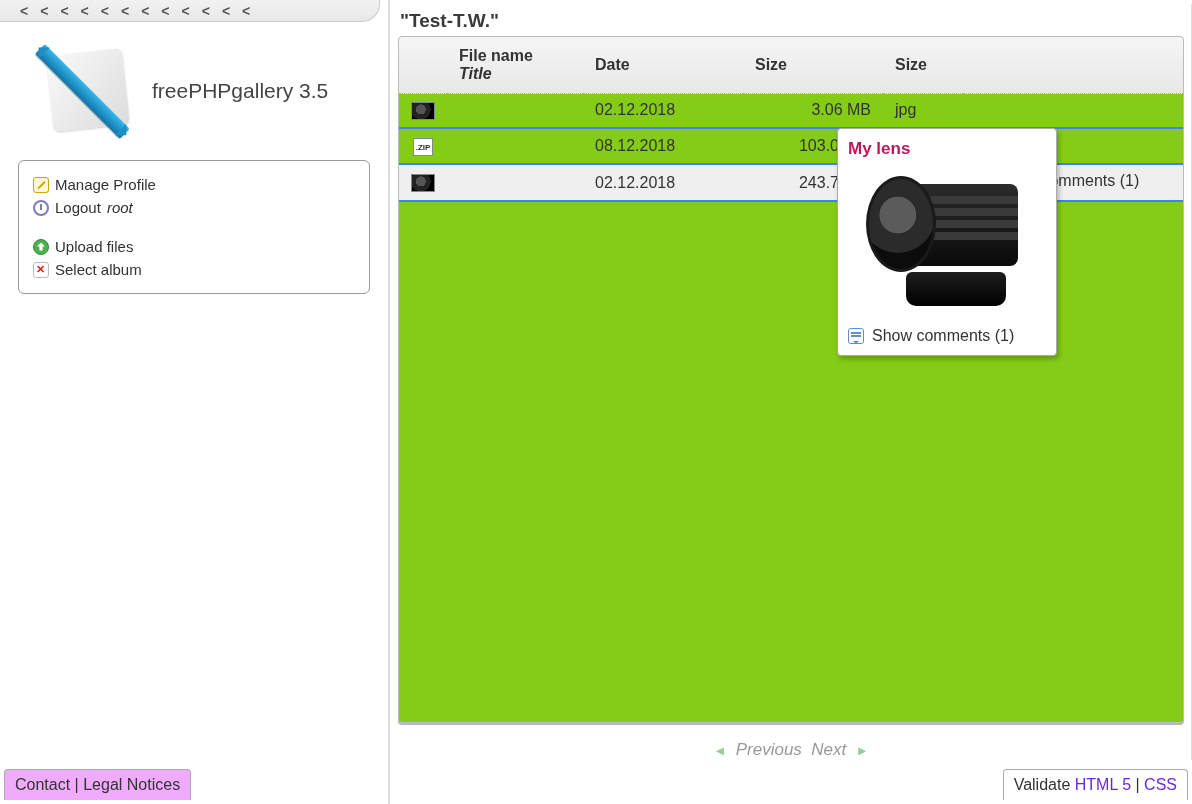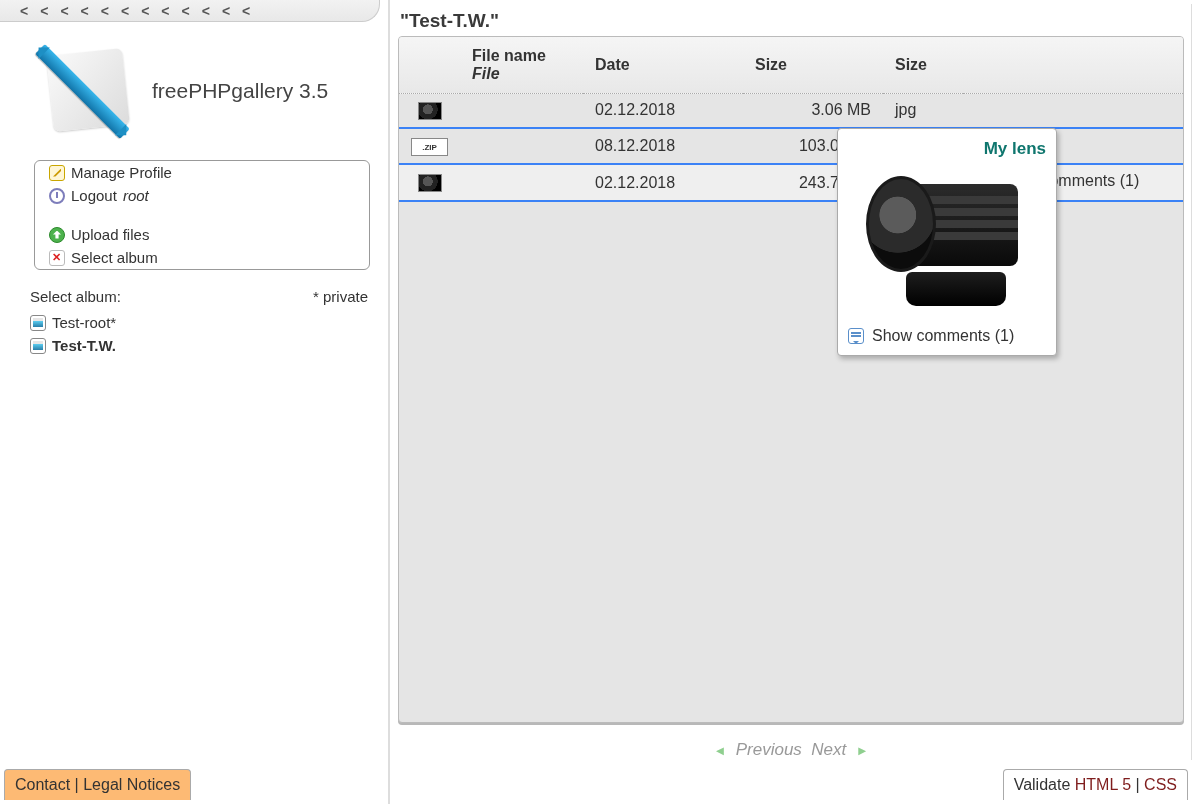--- a/index.html
+++ b/index.html
@@ -83,24 +83,24 @@
   .logo .ruler::after {
     content:"";
     position:absolute;
     width:0;height:0;
     border:8px solid transparent;
   }
   .logo .ruler::before { left:-10px; top:-1px; border-right-color:#1d8fc4; }
   .logo .ruler::after  { right:-10px; top:-1px; border-left-color:#1d8fc4; }
 
   .panel {
-    margin: 0 18px 18px 34px;
+    margin: 0 18px 18px 18px;
     border: 1px solid #999;
     border-radius: 6px;
-    padding: 0 14px;
+    padding: 12px 14px;
   }
   .panel-row {
     display: flex;
     align-items: center;
     gap: 6px;
     padding: 3px 0;
     cursor: pointer;
     color: #333;
   }
   .panel-row .lbl { }
@@ -144,21 +144,21 @@
 
   .sidebar-bottom {
     position:absolute;
     left:4px; bottom:4px;
     border:1px solid #aaa;
     border-radius:4px 4px 0 0;
     border-bottom:none;
     padding:6px 10px 6px 10px;
     font-size:16px;
     color:#333;
-    background:#fdba74;
+    background:#f0abfc;
   }
   .sidebar-bottom a { color:#333; text-decoration:none; }
 
   
   .main {
     flex:1;
     height:100%;
     position:relative;
     border-left:1px solid #ddd;
   }
@@ -173,21 +173,21 @@
   }
   .files-count {
     font-size: 19px;
     font-weight: bold;
     color:#3a3a3a;
     margin: 0 0 8px 2px;
   }
   .table-wrap {
     border:1px solid #bbb;
     border-radius:4px;
-    background:#e5e5e5;
+    background:#84cc16;
     overflow:hidden;
     box-shadow: 0 2px 0 #b8b8b8;
   }
   table.files {
     width:100%;
     border-collapse: collapse;
   }
   table.files thead th {
     background: linear-gradient(#f5f5f5,#e8e8e8);
     text-align:left;
@@ -206,21 +206,21 @@
     color:#333;
     border-bottom:2px solid #3b82f6;
     vertical-align: middle;
   }
   table.files tbody tr.active td { background:#efefef; }
   .thumb16 {
     width:24px;height:18px;border:1px solid #888;display:inline-block;background:#ddd;vertical-align:middle;
   }
   .thumb-lens { background: radial-gradient(circle at 40% 40%, #555 0 30%, #222 31% 60%, #000 61% 100%); }
   .zip-icn {
-    width:37px;height:18px;border:1px solid #888;display:inline-flex;align-items:center;justify-content:center;font-size:8px;font-weight:bold;background:#fff;
+    width:20px;height:18px;border:1px solid #888;display:inline-flex;align-items:center;justify-content:center;font-size:8px;font-weight:bold;background:#fff;
   }
   .col-thumb{width:48px;text-align:center;}
   .col-date{width:160px;}
   .col-size{width:140px;text-align:right;padding-right:30px;}
   .col-type{width:80px;}
   .col-actions{width:220px;}
   .show-comments {
     display:inline-flex;align-items:center;gap:6px;color:#333;cursor:pointer;
   }
 
@@ -230,21 +230,21 @@
     left:447px; top:128px;
     width:220px;
     background:#fff;
     border:1px solid #aaa;
     border-radius:4px;
     box-shadow:2px 3px 5px rgba(0,0,0,.25);
     padding:10px 10px 10px 10px;
     z-index:10;
   }
   .popup .p-title{
-    text-align:right;font-weight:bold;font-size:17px;color:#0f766e;margin-bottom:8px;
+    text-align:left;font-weight:bold;font-size:17px;color:#be185d;margin-bottom:8px;
   }
   .popup .p-img{
     width:196px;height:148px;margin:0 auto 12px auto;border:0;
     background:#fff;display:flex;align-items:center;justify-content:center;
   }
   .lens-draw{
     width:170px;height:130px;position:relative;
   }
   .lens-draw .barrel{
     position:absolute;left:36px;top:8px;width:120px;height:82px;border-radius:8px;
@@ -268,21 +268,21 @@
 
   
   .pager{
     position:absolute;left:0;right:0;bottom:44px;text-align:center;color:#999;font-style:italic;font-size:17px;
   }
   .pager .arrow{color:#8fcf8f;font-style:normal;font-size:13px;}
   .validate{
     position:absolute;right:4px;bottom:4px;border:1px solid #aaa;border-bottom:none;border-radius:4px 4px 0 0;
     padding:6px 10px;font-size:16px;color:#333;background:#fff;
   }
-  .validate a{color:#7f1d1d;text-decoration:none;}
+  .validate a{color:#6d28d9;text-decoration:none;}
 
   
   .main::after{
     content:"";position:absolute;right:0;top:4px;bottom:44px;width:1px;background:#ddd;
   }
   .table-spacer{height:520px;}
 </style>
 </head>
 <body>
 
@@ -329,34 +329,20 @@
       <div class="panel-row">
         <span class="icon16 icn-upload"></span>
         <span class="lbl">Upload files</span>
       </div>
       <div class="panel-row">
         <span class="icon16 icn-delete"></span>
         <span class="lbl">Select album</span>
       </div>
     </div>
 
-    <div class="select-album">
-      <div class="hdr">
-        <span>Select album:</span>
-        <span>* private</span>
-      </div>
-      <div class="album-row">
-        <span class="icon16 icn-album"></span>
-        <span class="name">Test-root*</span>
-      </div>
-      <div class="album-row active">
-        <span class="icon16 icn-album"></span>
-        <span class="name">Test-T.W.</span>
-      </div>
-    </div>
 
     <div class="sidebar-bottom">
       <a href="#">Contact</a><span> | </span><a href="#">Legal Notices</a>
     </div>
   </div>
 
   <div class="main">
     <div class="main-inner">
       <div class="album-title">"Test-T.W."</div>
 
@@ -368,21 +354,21 @@
               <col class="col-date">
               <col class="col-size">
               <col class="col-type">
               <col class="col-actions">
           </colgroup>
           <thead>
             <tr>
               <th></th>
               <th>
                 <span>File name</span>
-                <span class="sub">File</span>
+                <span class="sub">Title</span>
               </th>
               <th>Date</th>
               <th style="text-align:left">Size</th>
               <th>Size</th>
               <th></th>
             </tr>
           </thead>
           <tbody>
             <tr>
               <td class="col-thumb"><span class="thumb16 thumb-lens"></span></td>

